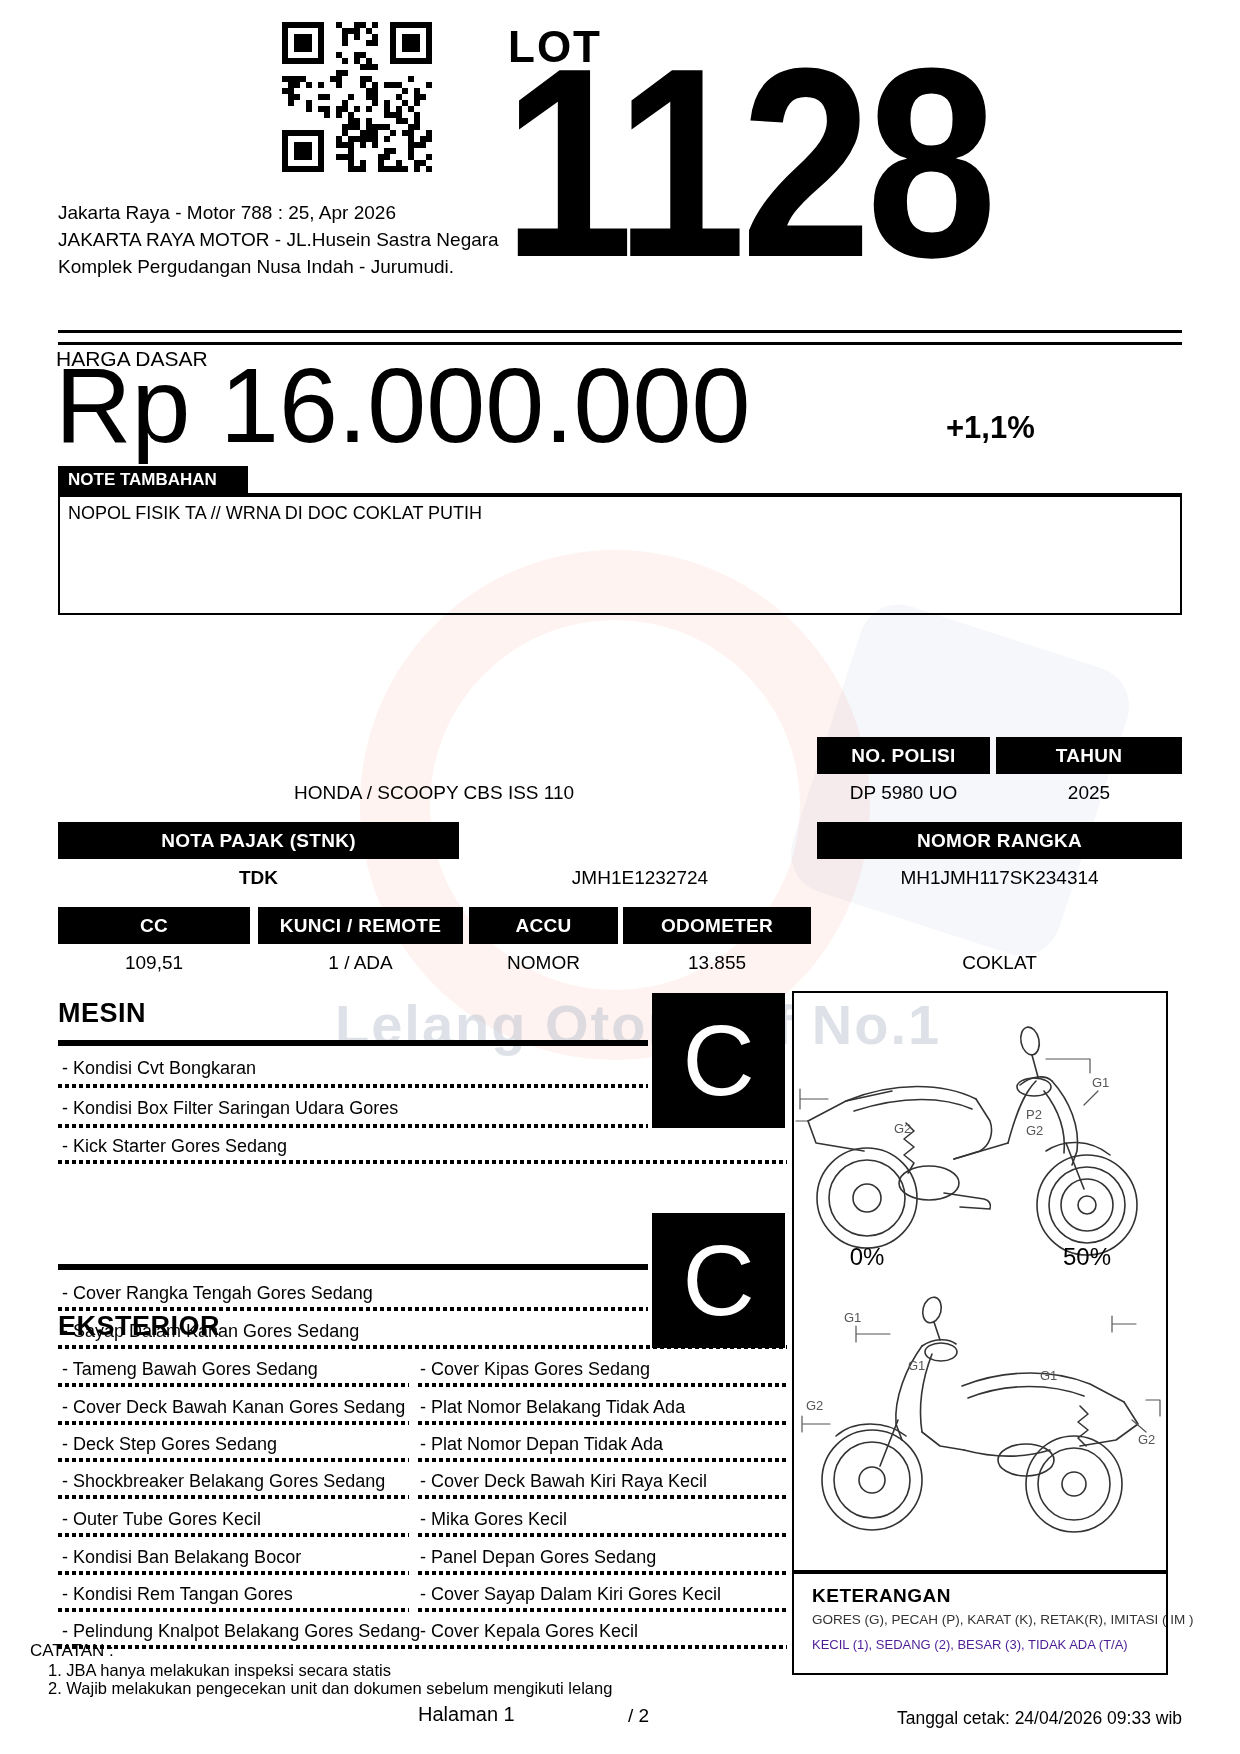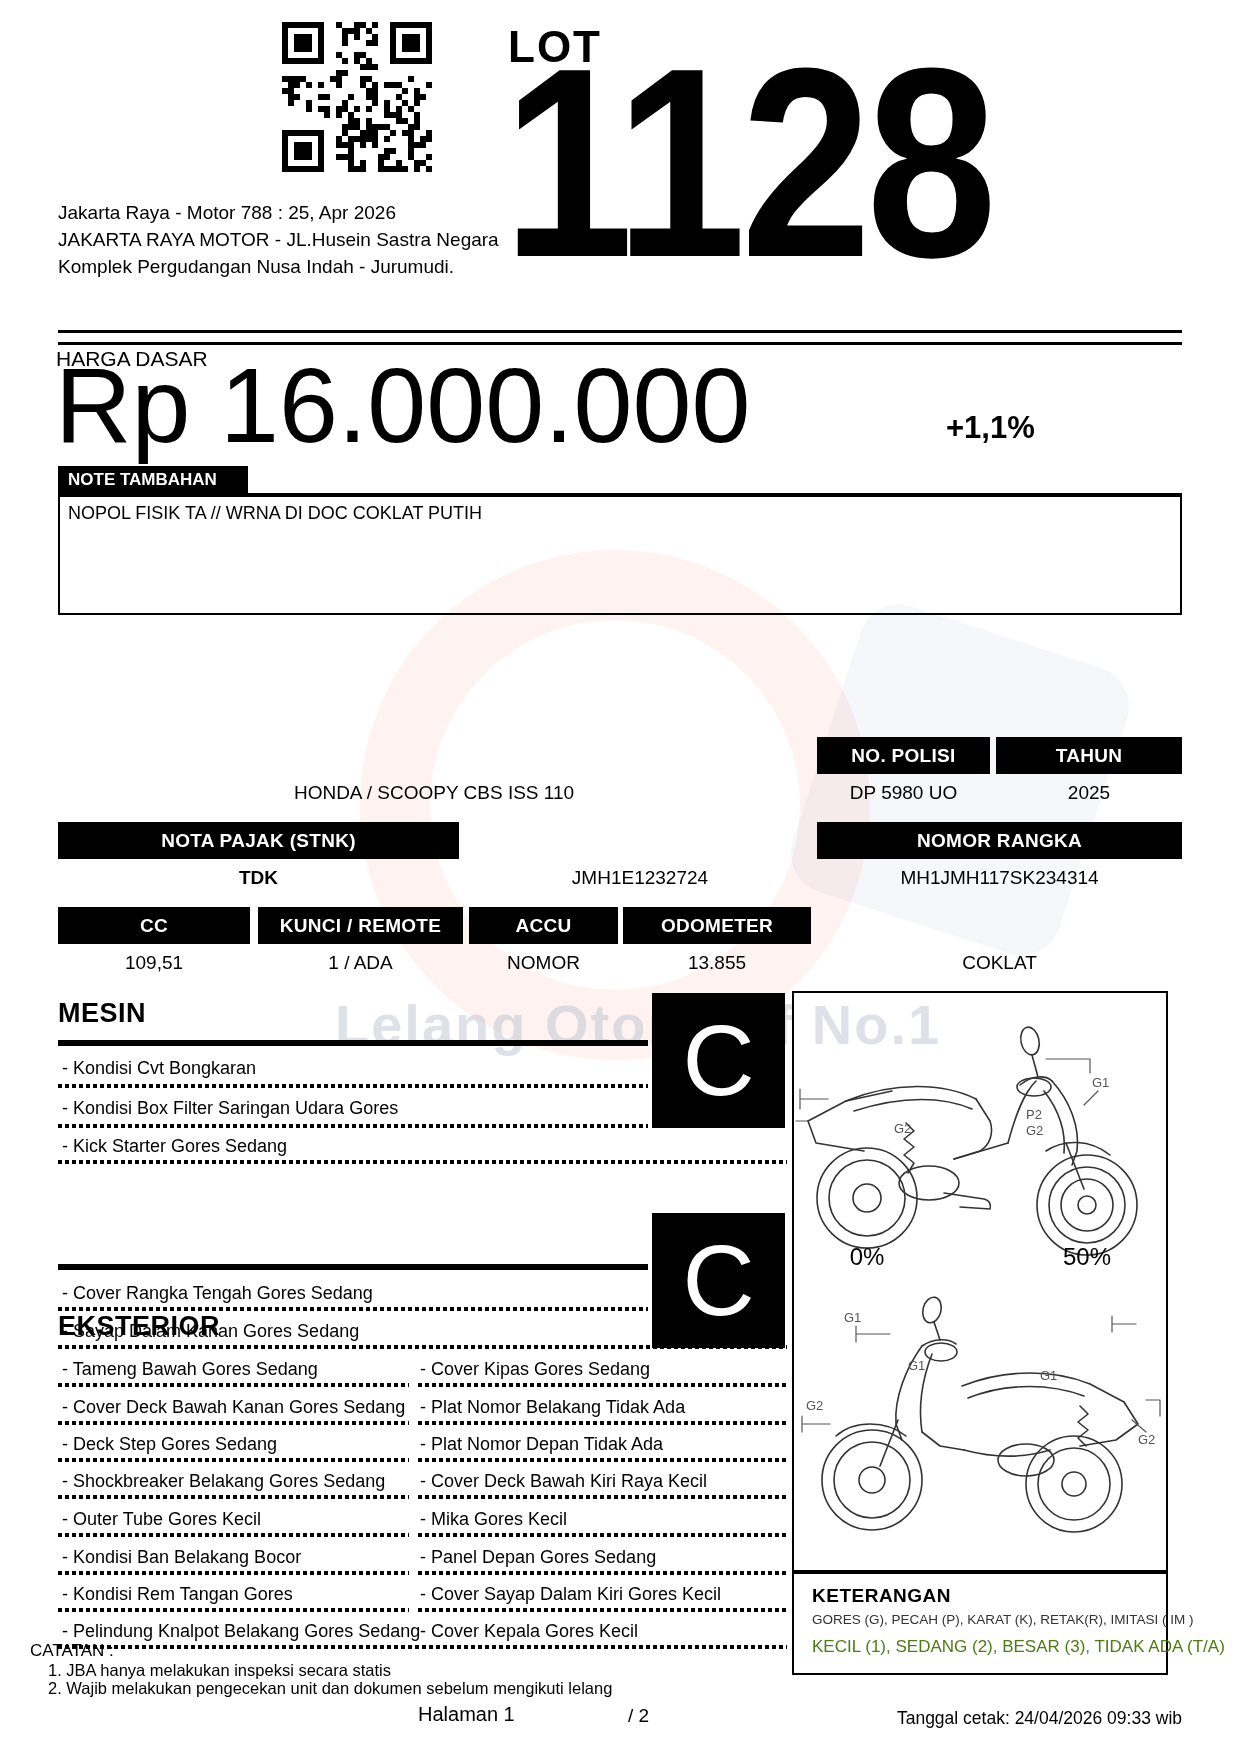--- a/index.html
+++ b/index.html
@@ -205,21 +205,21 @@
     <text x="50" y="34" font-size="13" fill="#555" stroke="none">G1</text>
     <text x="12" y="122" font-size="13" fill="#555" stroke="none">G2</text>
     <text x="114" y="82" font-size="13" fill="#555" stroke="none">G1</text>
     <text x="246" y="92" font-size="13" fill="#555" stroke="none">G1</text>
     <text x="344" y="156" font-size="13" fill="#555" stroke="none">G2</text>
   </svg>
 
   <div class="panelbox" style="left:792px;top:1572px;width:376px;height:103px;box-sizing:border-box;"></div>
   <div class="z" style="left:812px;top:1585px;font-size:19px;font-weight:bold;letter-spacing:.5px;">KETERANGAN</div>
   <div class="z" style="left:812px;top:1612px;font-size:13.5px;color:#333;white-space:nowrap;">GORES (G), PECAH (P), KARAT (K), RETAK(R), IMITASI ( IM )</div>
-  <div class="z" style="left:812px;top:1637px;font-size:17px;color:#4d7c0f;white-space:nowrap;">KECIL (1), SEDANG (2), BESAR (3), TIDAK ADA (T/A)</div>
+  <div class="z" style="left:812px;top:1637px;font-size:13px;color:#4c1d95;white-space:nowrap;">KECIL (1), SEDANG (2), BESAR (3), TIDAK ADA (T/A)</div>
 
   <div class="z" style="left:30px;top:1641px;font-size:17px;">CATATAN :</div>
   <div class="z" style="left:48px;top:1661px;font-size:16.5px;white-space:nowrap;">1. JBA hanya melakukan inspeksi secara statis</div>
   <div class="z" style="left:48px;top:1679px;font-size:16.5px;white-space:nowrap;">2. Wajib melakukan pengecekan unit dan dokumen sebelum mengikuti lelang</div>
 
   <div class="z" style="left:418px;top:1703px;font-size:20px;">Halaman 1</div>
   <div class="z" style="left:628px;top:1705px;font-size:19px;">/ 2</div>
   <div class="z" style="left:782px;top:1708px;width:400px;font-size:17.5px;text-align:right;white-space:nowrap;">Tanggal cetak: 24/04/2026 09:33 wib</div>
 
 </div>

